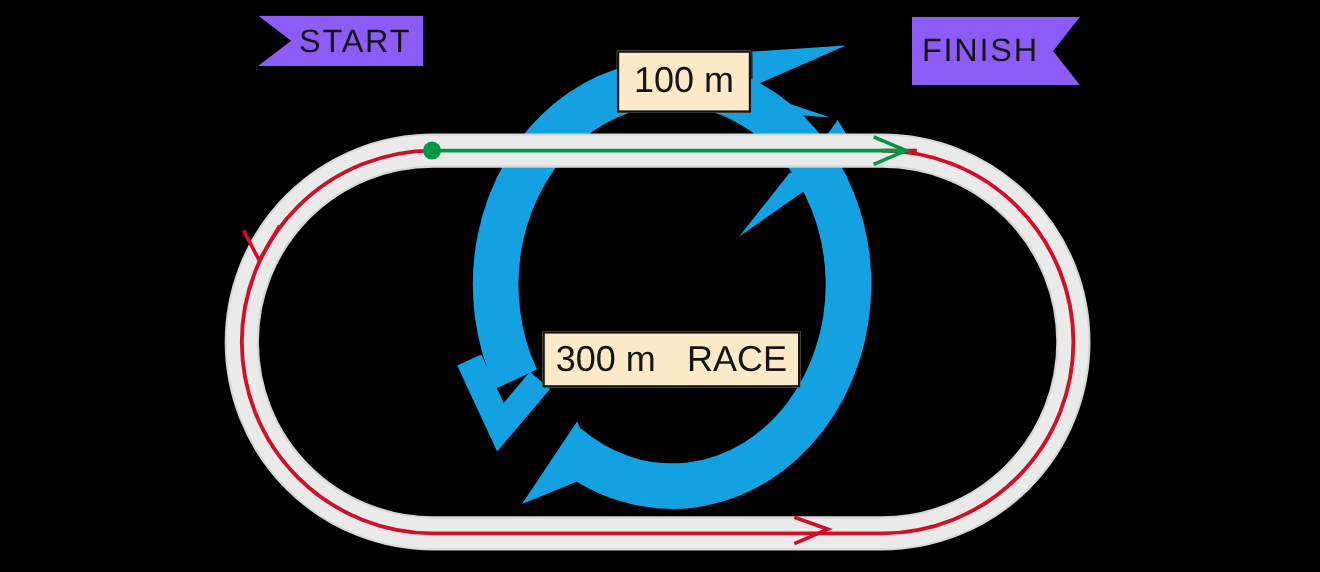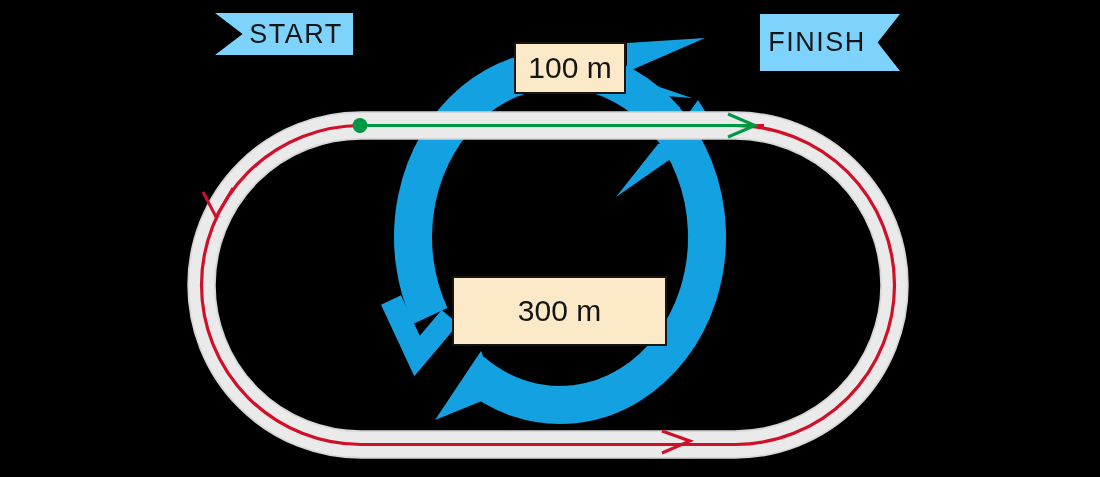--- a/index.html
+++ b/index.html
@@ -23,21 +23,21 @@
   }
   .overlay {
     position: absolute;
     display: flex;
     align-items: center;
     justify-content: center;
     box-sizing: border-box;
     white-space: nowrap;
   }
   .banner {
-    background: #7dd3fc;
+    background: #8b5cf6;
     font-size: 27px;
     letter-spacing: 1.5px;
     font-weight: 400;
   }
   .banner-start {
     left: 215px; top: 13px; width: 138px; height: 42px;
     clip-path: polygon(0 0, 100% 0, 100% 100%, 0 100%, 20% 50%);
     padding-left: 24px;
   }
   .banner-finish {
@@ -47,21 +47,21 @@
   }
   .cream-box {
     background: #fbe9c8;
     border: 2px solid #151515;
     font-size: 30px;
   }
   .box-100 {
     left: 514px; top: 42px; width: 112px; height: 52px;
   }
   .box-300 {
-    left: 452px; top: 276px; width: 215px; height: 70px;
+    left: 452px; top: 276px; width: 215px; height: 47px;
     gap: 26px;
   }
 </style>
 </head>
 <body>
 
 <div class="stage">
 
   <svg width="1100" height="477" viewBox="0 0 1100 477">
 
@@ -101,15 +101,16 @@
   <div class="overlay banner banner-finish">
     <span>FINISH</span>
   </div>
 
   <div class="overlay cream-box box-100">
     <span>100 m</span>
   </div>
 
   <div class="overlay cream-box box-300">
     <span>300 m</span>
+    <span>RACE</span>
   </div>
 
 </div>
 
 </body></html>

